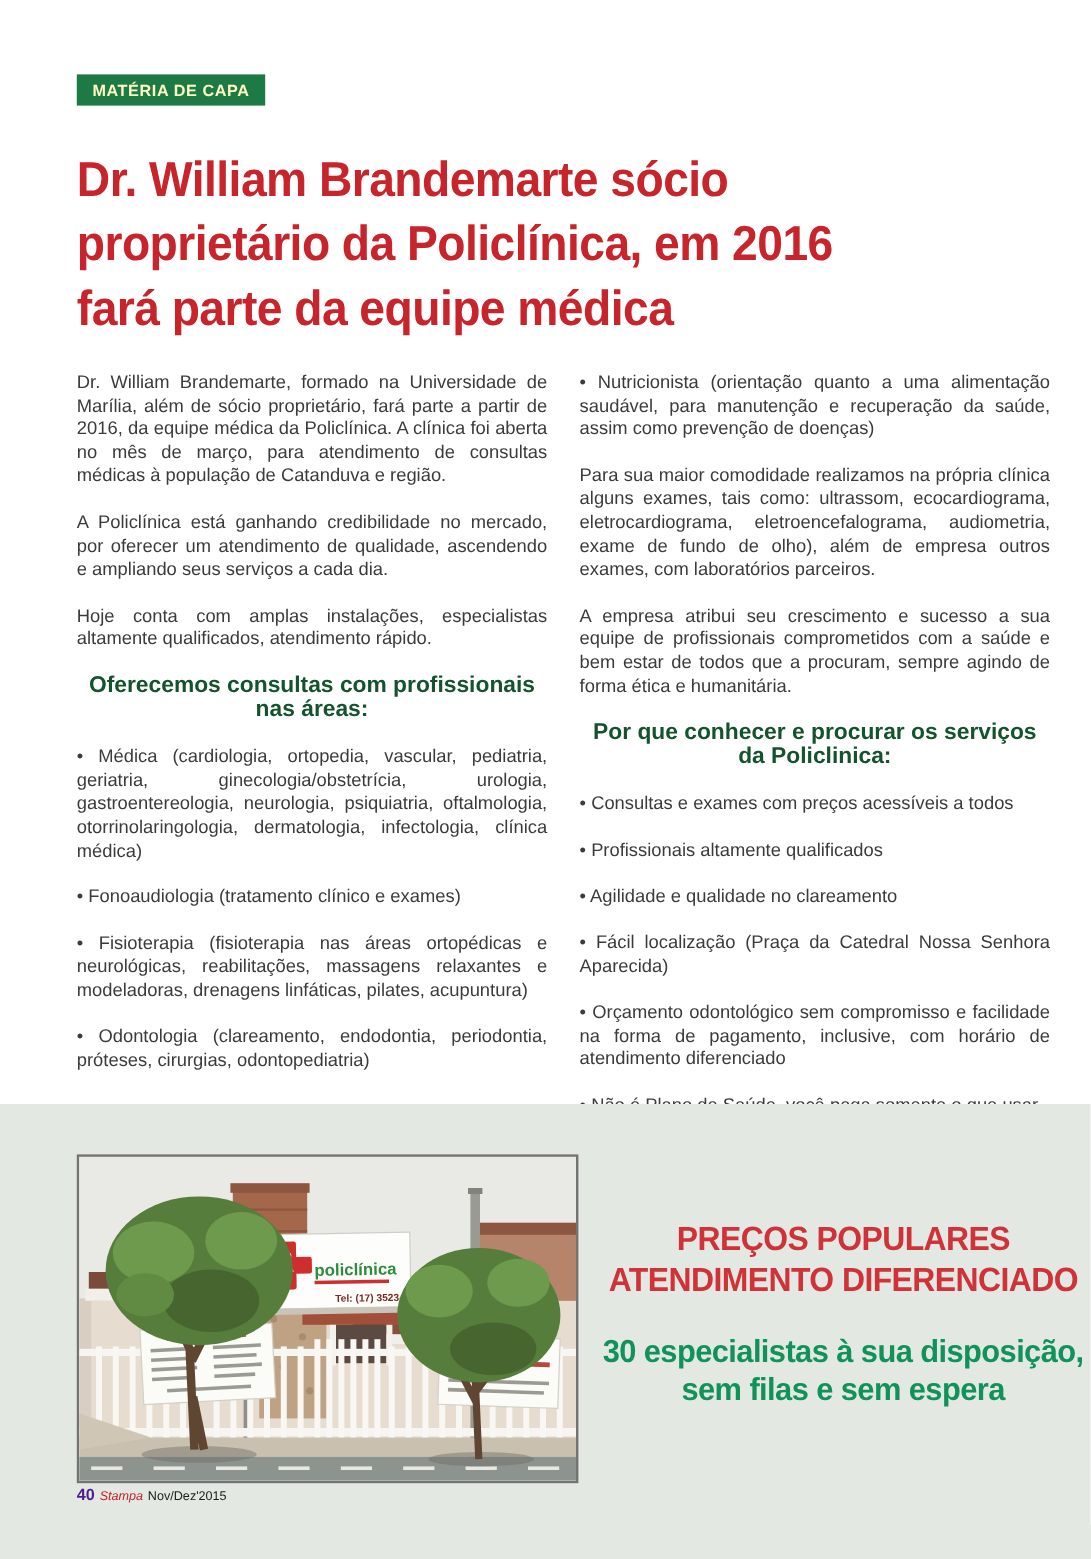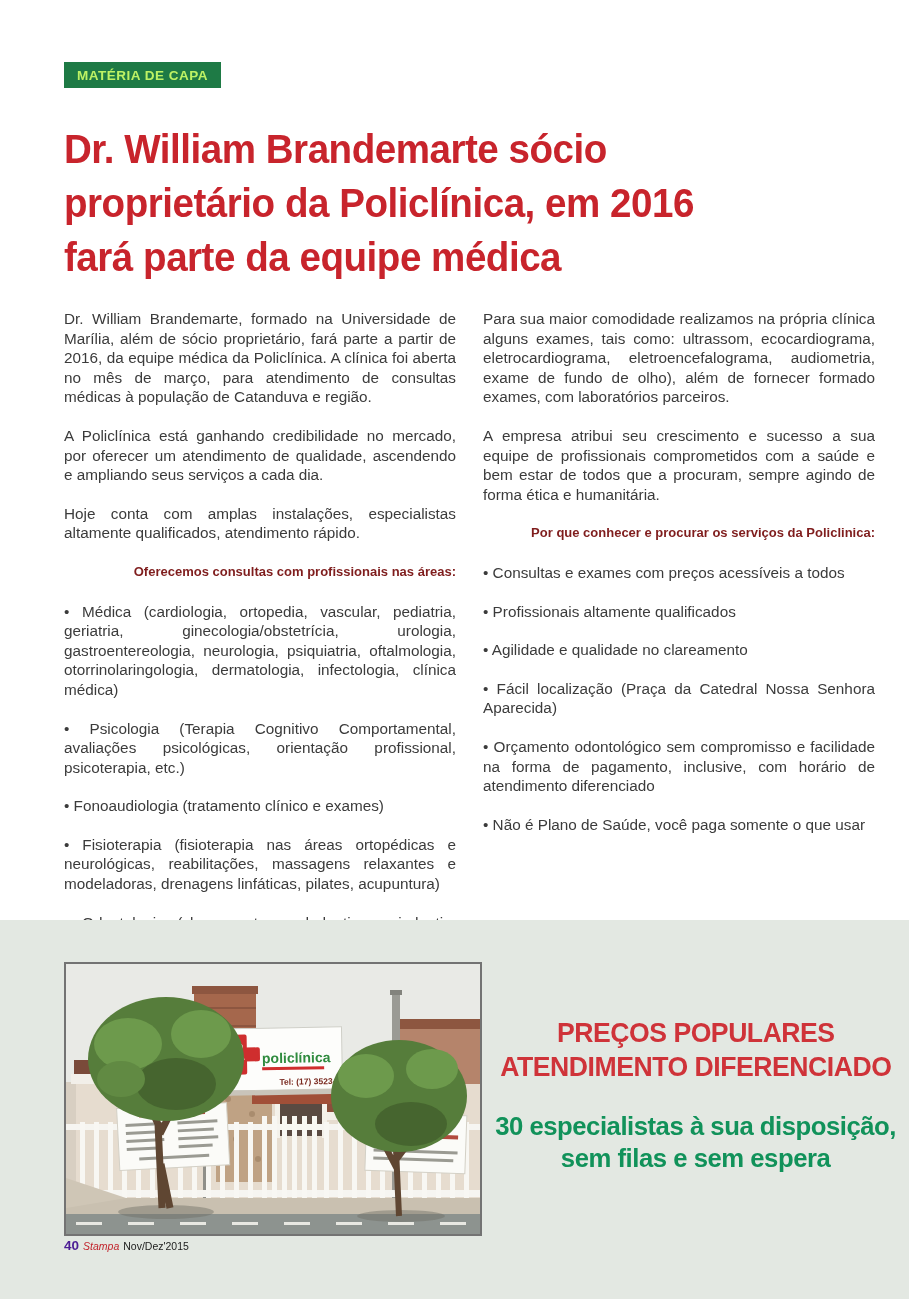--- a/index.html
+++ b/index.html
@@ -2,52 +2,52 @@
 <html><head>
 <meta charset="utf-8">
 <style>
   html,body{margin:0;padding:0;background:#fff;}
   .page{
     position:relative;width:909px;height:1299px;margin:0 auto;background:#ffffff;
     font-family:"Liberation Sans", sans-serif;overflow:hidden;
   }
   
   .badge{
-    position:absolute;left:64px;top:62px;background:#1e7a45;color:#bef264;
+    position:absolute;left:64px;top:62px;background:#1e7a45;color:#fef9c3;
     font-size:13.5px;font-weight:bold;letter-spacing:.5px;padding:6px 13px 5px 13px;
   }
   
   .headline{
     position:absolute;left:64px;top:122px;color:#c8242c;font-weight:bold;
     font-size:41px;line-height:54px;letter-spacing:-.5px;
     transform:scaleX(.94);transform-origin:left top;white-space:nowrap;
   }
   
   .columns{
     position:absolute;left:64px;top:309px;width:812px;display:flex;gap:27px;
     color:#3b3b3b;font-size:15.3px;line-height:19.6px;text-align:justify;
   }
   .col{width:392px;}
   .para{margin:0 0 19px 0;}
   .green-heading{
-    color:#7f1d1d;font-weight:bold;font-size:13px;margin:3px 0 20px 0;text-align:right;
+    color:#14532d;font-weight:bold;font-size:19px;margin:3px 0 20px 0;text-align:center;
   }
   .bullet{margin:0 0 19px 0;}
   
   .panel{
     position:absolute;left:0;top:920px;width:909px;height:379px;background:#e3e8e2;
   }
   .photo-frame{
     position:absolute;left:64px;top:42px;width:414px;height:270px;
     border:2px solid #737373;background:#e9eae6;box-sizing:content-box;
   }
   .photo-frame svg{display:block;}
   .promo{
     position:absolute;left:482px;top:0;width:427px;height:100%;
-    display:flex;flex-direction:column;align-items:center;text-align:center;
+    display:flex;flex-direction:column;align-items:flex-end;text-align:center;
   }
   .promo-red{
     margin-top:96px;color:#cf3339;font-weight:bold;font-size:28px;line-height:34px;
     letter-spacing:-.5px;transform:scaleX(.95);transform-origin:center top;white-space:nowrap;
   }
   .promo-green{
     margin-top:26px;color:#11925a;font-weight:bold;font-size:26.5px;line-height:32px;
     letter-spacing:-.5px;transform:scaleX(.97);transform-origin:center top;white-space:nowrap;
   }
   
@@ -72,27 +72,27 @@
     <div>fará parte da equipe médica</div>
   </div>
 
   <div class="columns">
     <div class="col">
       <p class="para">Dr. William Brandemarte, formado na Universidade de Marília, além de sócio proprietário, fará parte a partir de 2016, da equipe médica da Policlínica.  A clínica foi aberta no mês de março, para atendimento de consultas médicas à população de Catanduva e região.</p>
       <p class="para">A Policlínica está ganhando credibilidade no mercado, por oferecer um atendimento de qualidade, ascendendo e ampliando seus serviços a cada dia.</p>
       <p class="para">Hoje conta com amplas instalações, especialistas altamente qualificados, atendimento rápido.</p>
       <p class="green-heading">Oferecemos consultas com profissionais nas áreas:</p>
       <p class="bullet">• Médica (cardiologia, ortopedia, vascular, pediatria, geriatria, ginecologia/obstetrícia, urologia, gastroentereologia, neurologia, psiquiatria, oftalmologia, otorrinolaringologia, dermatologia, infectologia, clínica médica)</p>
-      <p class="bullet">• Psicologia (Terapia Cognitivo Comportamental, avaliações psicológicas, orientação profissional, psicoterapia, etc.)</p>
       <p class="bullet">• Fonoaudiologia (tratamento clínico e exames)</p>
       <p class="bullet">• Fisioterapia (fisioterapia nas áreas ortopédicas e neurológicas, reabilitações, massagens relaxantes e modeladoras, drenagens linfáticas, pilates, acupuntura)</p>
       <p class="bullet">• Odontologia (clareamento, endodontia, periodontia, próteses, cirurgias, odontopediatria)</p>
     </div>
     <div class="col">
-      <p class="para">Para sua maior comodidade realizamos na própria clínica alguns exames, tais como: ultrassom, ecocardiograma, eletrocardiograma, eletroencefalograma, audiometria, exame de fundo de olho),  além de fornecer formado exames, com laboratórios parceiros.</p>
+      <p class="bullet">• Nutricionista (orientação quanto a uma alimentação saudável, para manutenção e recuperação da saúde, assim como prevenção de doenças)</p>
+      <p class="para">Para sua maior comodidade realizamos na própria clínica alguns exames, tais como: ultrassom, ecocardiograma, eletrocardiograma, eletroencefalograma, audiometria, exame de fundo de olho),  além de empresa outros exames, com laboratórios parceiros.</p>
       <p class="para">A empresa atribui seu crescimento e sucesso a sua equipe de profissionais comprometidos com a saúde e bem estar de todos que a procuram, sempre agindo de forma ética e humanitária.</p>
       <p class="green-heading">Por que conhecer e procurar os serviços da Policlinica:</p>
       <p class="bullet">• Consultas e exames com preços acessíveis a todos</p>
       <p class="bullet">• Profissionais altamente qualificados</p>
       <p class="bullet">• Agilidade e qualidade no clareamento</p>
       <p class="bullet">• Fácil localização (Praça da Catedral Nossa Senhora Aparecida)</p>
       <p class="bullet">• Orçamento odontológico sem compromisso e facilidade na forma de pagamento, inclusive, com horário de atendimento diferenciado</p>
       <p class="bullet">• Não é Plano de Saúde, você paga somente o que usar</p>
     </div>
   </div>

